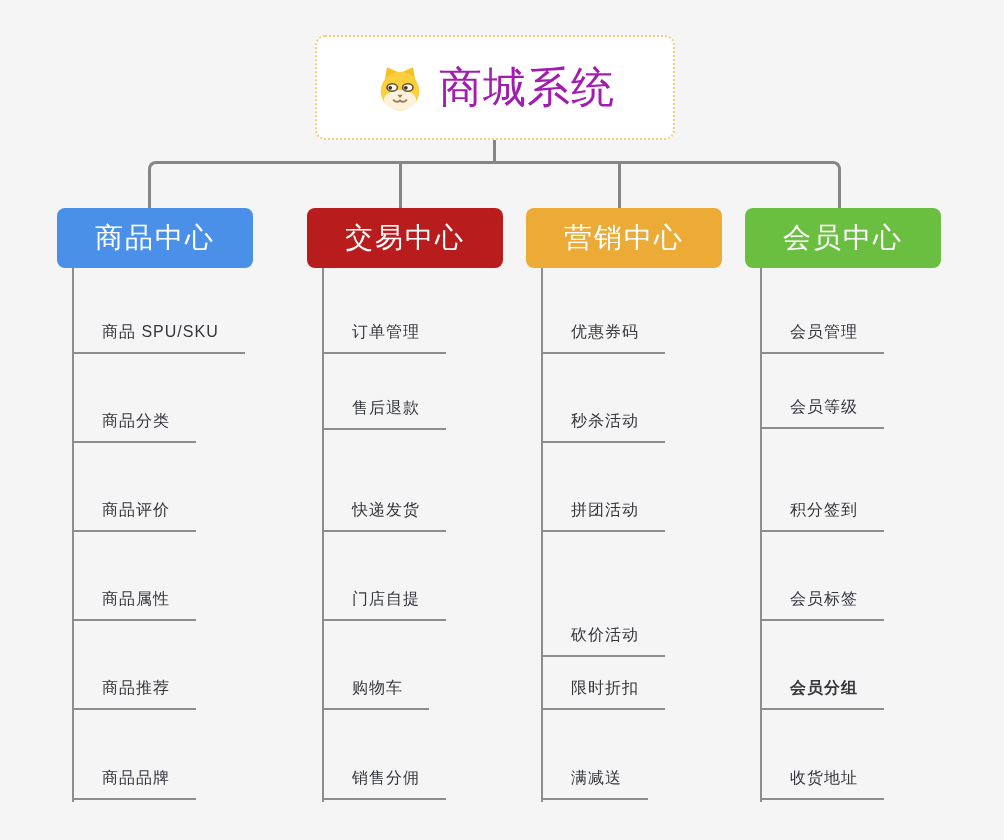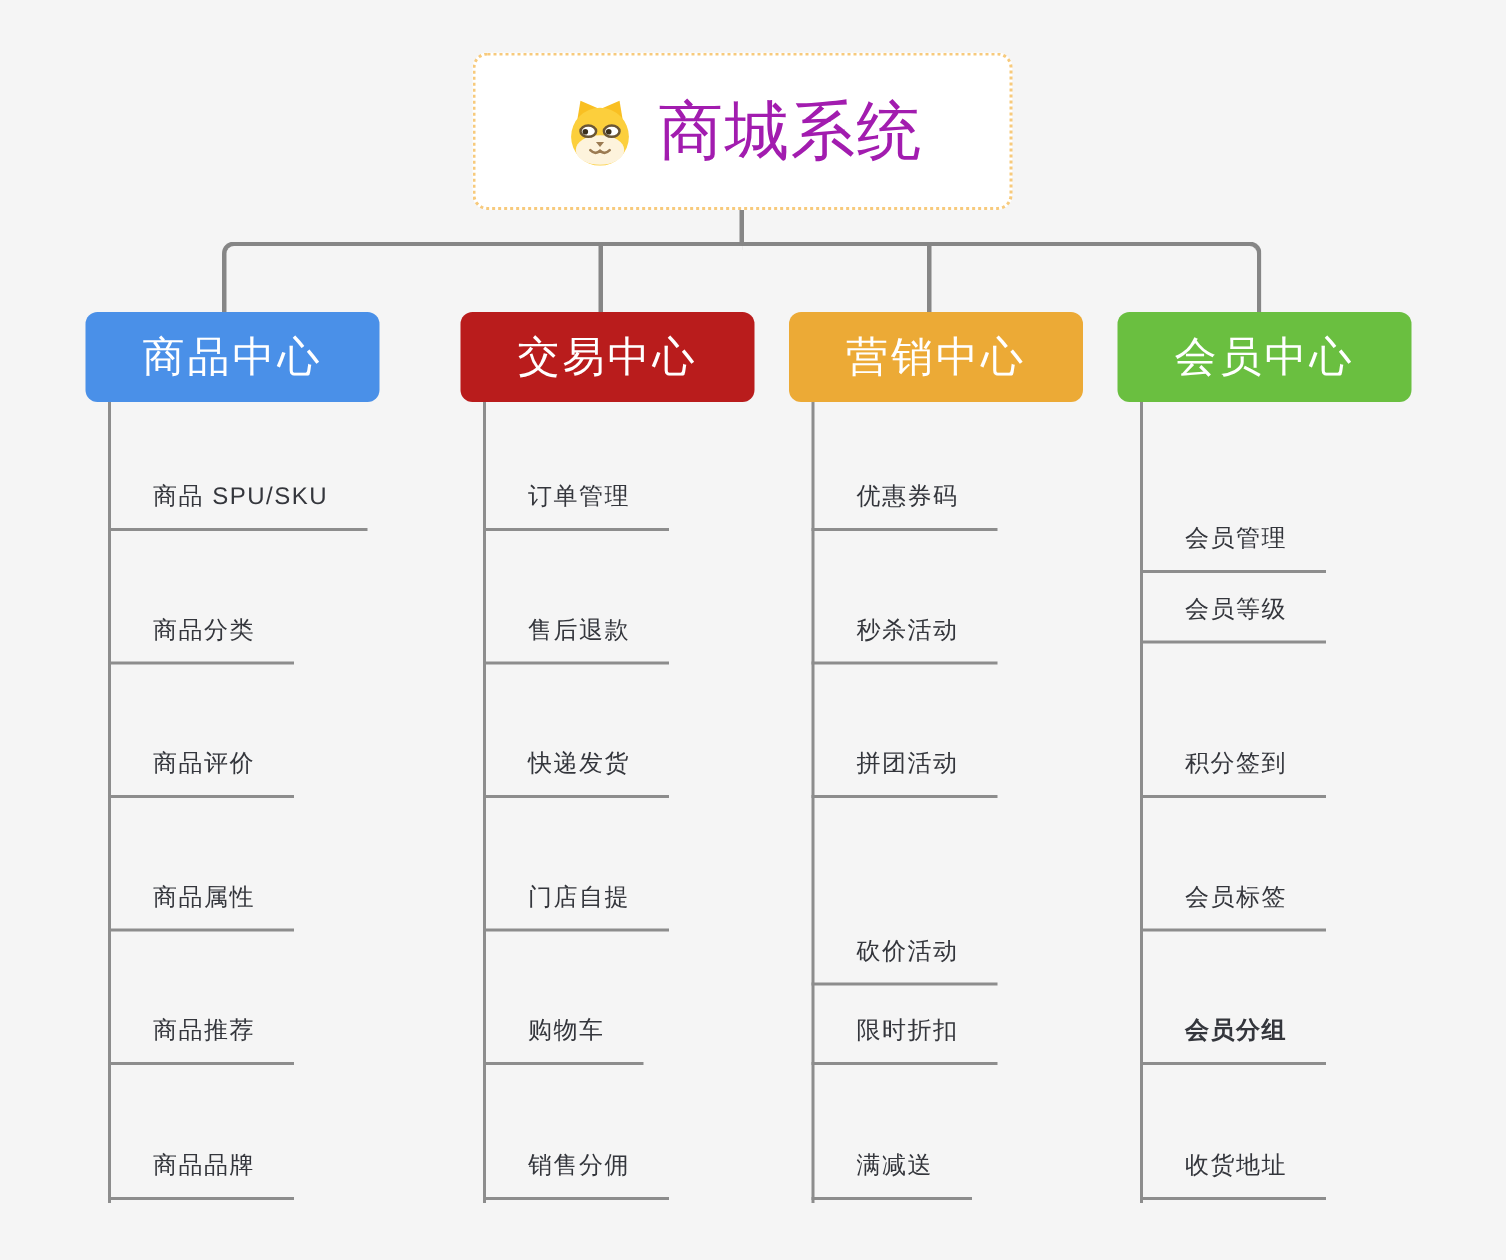--- a/index.html
+++ b/index.html
@@ -117,36 +117,36 @@
       <div class="branch-line" style="left: 72px;"></div>
       <div class="leaf" style="left: 72px; top: 317px;">商品 SPU/SKU</div>
       <div class="leaf" style="left: 72px; top: 406px;">商品分类</div>
       <div class="leaf" style="left: 72px; top: 495px;">商品评价</div>
       <div class="leaf" style="left: 72px; top: 584px;">商品属性</div>
       <div class="leaf" style="left: 72px; top: 673px;">商品推荐</div>
       <div class="leaf" style="left: 72px; top: 763px;">商品品牌</div>
       <div class="branch-box" style="left: 307px; background: #b91c1c;">交易中心</div>
       <div class="branch-line" style="left: 322px;"></div>
       <div class="leaf" style="left: 322px; top: 317px;">订单管理</div>
-      <div class="leaf" style="left: 322px; top: 406px;">售后退款</div>
+      <div class="leaf" style="left: 322px; top: 393px;">售后退款</div>
       <div class="leaf" style="left: 322px; top: 495px;">快递发货</div>
       <div class="leaf" style="left: 322px; top: 584px;">门店自提</div>
       <div class="leaf" style="left: 322px; top: 673px;">购物车</div>
       <div class="leaf" style="left: 322px; top: 763px;">销售分佣</div>
       <div class="branch-box" style="left: 526px; background: rgb(236, 170, 54);">营销中心</div>
       <div class="branch-line" style="left: 541px;"></div>
       <div class="leaf" style="left: 541px; top: 317px;">优惠券码</div>
       <div class="leaf" style="left: 541px; top: 406px;">秒杀活动</div>
       <div class="leaf" style="left: 541px; top: 495px;">拼团活动</div>
       <div class="leaf" style="left: 541px; top: 584px; margin-top: 36px;">砍价活动</div>
       <div class="leaf" style="left: 541px; top: 673px;">限时折扣</div>
       <div class="leaf" style="left: 541px; top: 763px;">满减送</div>
       <div class="branch-box" style="left: 745px; background: rgb(106, 191, 64);">会员中心</div>
       <div class="branch-line" style="left: 760px;"></div>
-      <div class="leaf" style="left: 760px; top: 317px; margin-top: 28px;">会员管理</div>
+      <div class="leaf" style="left: 760px; top: 317px;">会员管理</div>
       <div class="leaf" style="left: 760px; top: 392px;">会员等级</div>
       <div class="leaf" style="left: 760px; top: 495px;">积分签到</div>
       <div class="leaf" style="left: 760px; top: 584px;">会员标签</div>
       <div class="leaf" style="left: 760px; top: 673px; font-weight: bold;">会员分组</div>
       <div class="leaf" style="left: 760px; top: 763px;">收货地址</div>
     </div>
 
 </div>
 
 </body></html>

